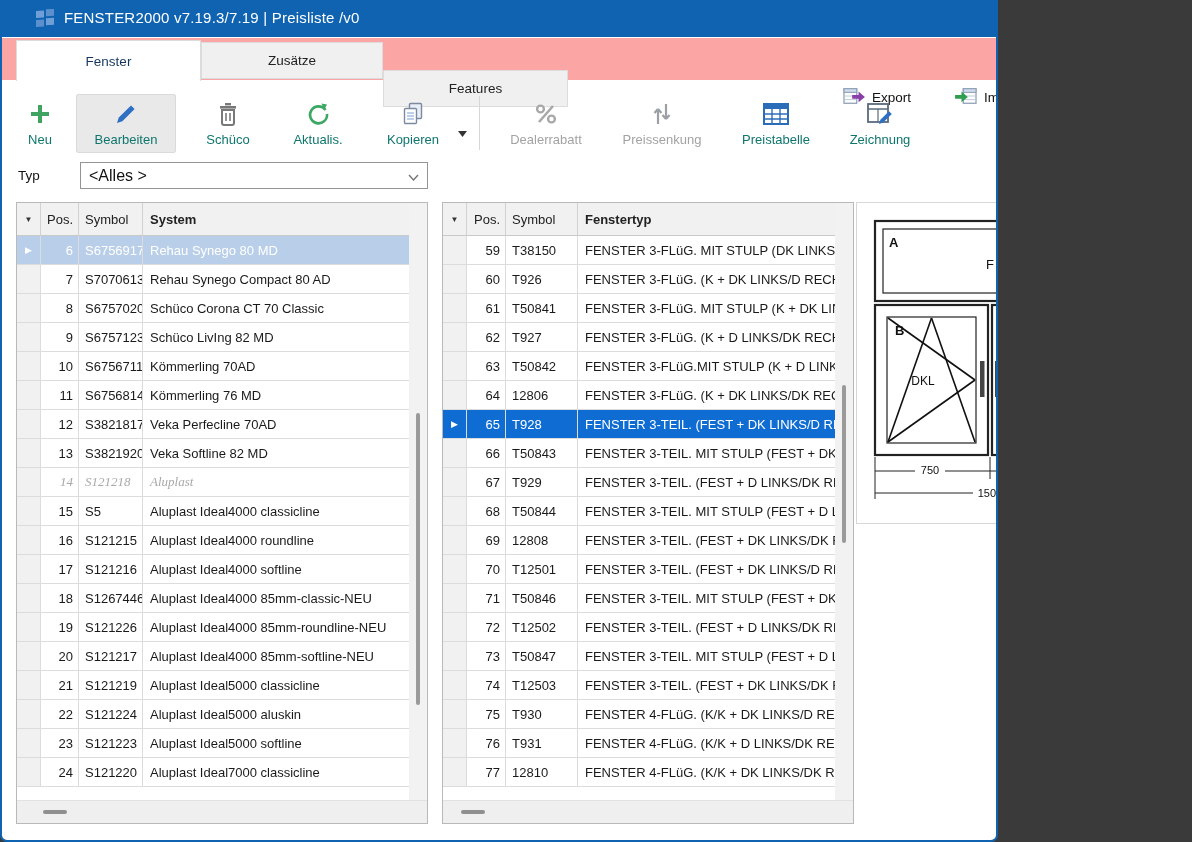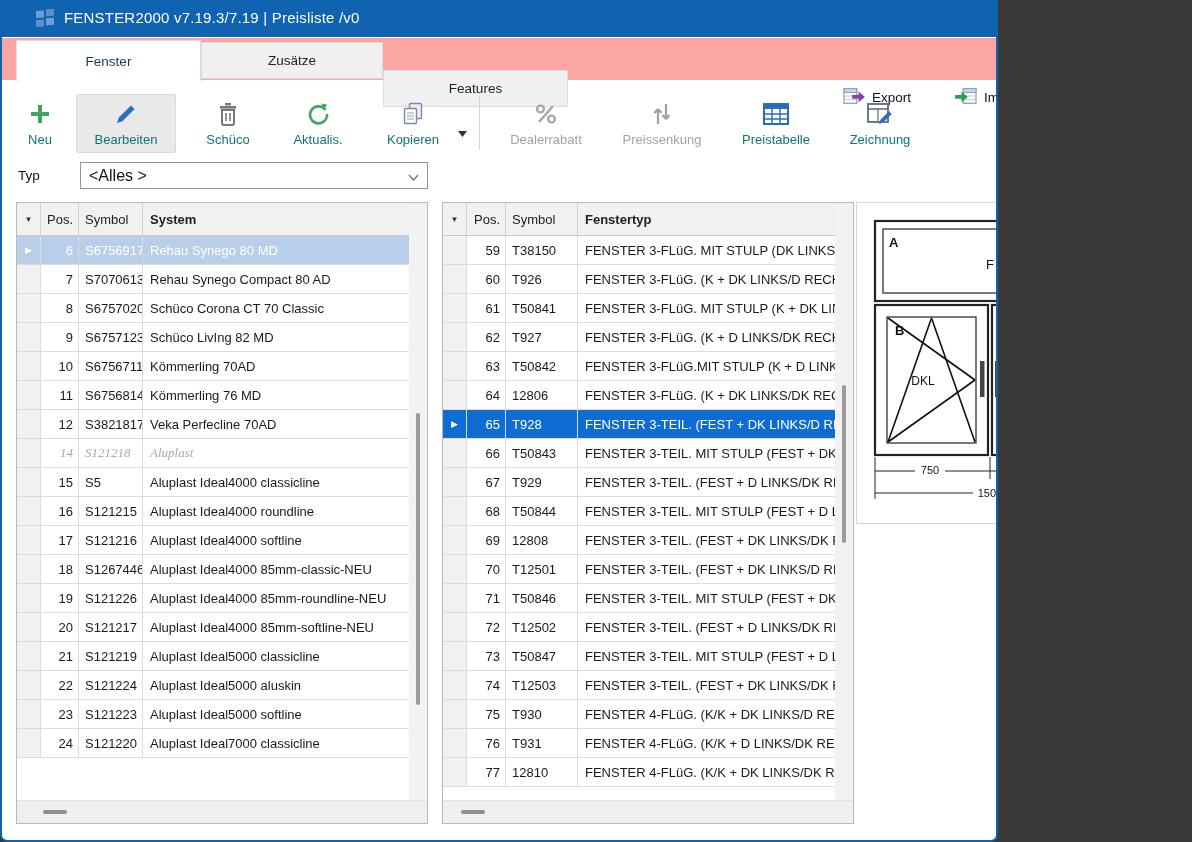--- a/index.html
+++ b/index.html
@@ -312,20 +312,26 @@
           <div class="c pos">11</div>
           <div class="c symbol">S6756814</div>
           <div class="c name">Kömmerling 76 MD</div>
         </div>
         <div class="grow">
           <div class="c ind"></div>
           <div class="c pos">12</div>
           <div class="c symbol">S3821817</div>
           <div class="c name">Veka Perfecline 70AD</div>
         </div>
+        <div class="grow">
+          <div class="c ind"></div>
+          <div class="c pos">13</div>
+          <div class="c symbol">S3821920</div>
+          <div class="c name">Veka Softline 82 MD</div>
+        </div>
         <div class="grow dim">
           <div class="c ind"></div>
           <div class="c pos">14</div>
           <div class="c symbol">S121218</div>
           <div class="c name">Aluplast</div>
         </div>
         <div class="grow">
           <div class="c ind"></div>
           <div class="c pos">15</div>
           <div class="c symbol">S5</div>

